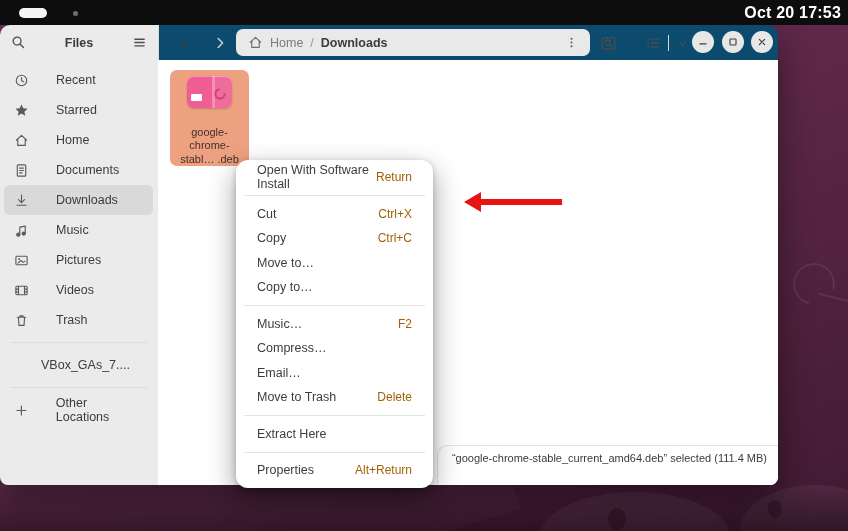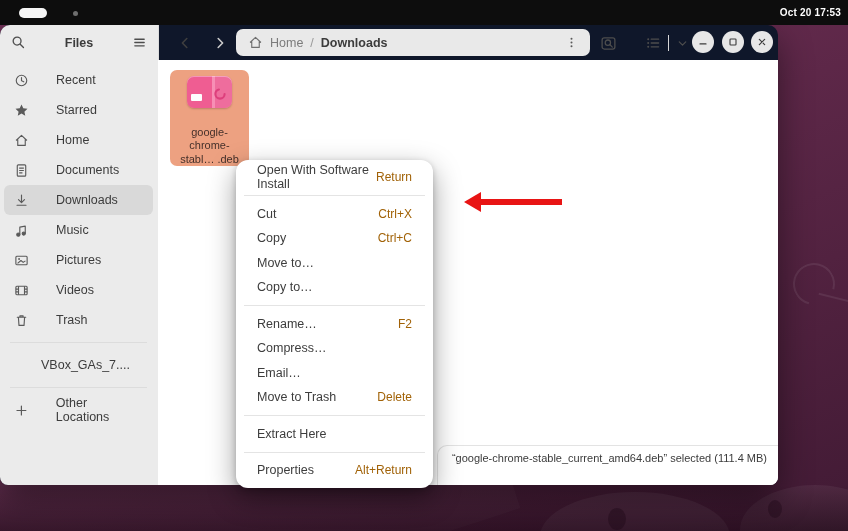--- a/index.html
+++ b/index.html
@@ -21,25 +21,25 @@
     background:rgba(255,255,255,0.06);}
   .wall-dot{position:absolute;width:18px;height:22px;border-radius:50%;background:rgba(40,10,30,0.45);}
   .wall-dark{position:absolute;left:0;bottom:0;width:100%;height:46px;
     background:linear-gradient(180deg,rgba(0,0,0,0) 0%,rgba(20,5,15,0.5) 100%);}
 
   
   .topbar{position:absolute;left:0;top:0;width:848px;height:25px;background:#0d0d0d;z-index:20;}
   .ws-pill{position:absolute;left:19px;top:8px;width:28px;height:10px;border-radius:5px;background:#f5f5f5;}
   .ws-dot{position:absolute;left:73px;top:11px;width:5px;height:5px;border-radius:50%;background:#6e6e6e;}
   .clock{position:absolute;right:7px;top:0;height:25px;display:flex;align-items:center;
-    color:#ffffff;font-size:10px;font-weight:700;letter-spacing:.2px;}
+    color:#ffffff;font-size:16px;font-weight:700;letter-spacing:.2px;}
 
   
   .window{position:absolute;left:0;top:25px;width:778px;height:460px;z-index:10;
-    background:#0f172a;border-radius:10px 10px 8px 8px;
+    background:#0c4a6e;border-radius:10px 10px 8px 8px;
     box-shadow:0 14px 34px rgba(0,0,0,0.45);}
 
   
   .sidebar{position:absolute;left:0;top:0;bottom:0;width:158px;background:#ebebeb;
     border-right:1px solid #dcdcdc;border-radius:10px 0 0 8px;}
   .sb-header{position:absolute;left:0;top:0;width:100%;height:35px;display:flex;align-items:center;}
   .sb-search{position:absolute;left:11px;top:10px;}
   .sb-title{width:100%;text-align:center;font-size:12.5px;font-weight:700;color:#3c3c3c;}
   .sb-burger{position:absolute;right:11px;top:10px;}
   .sb-list{position:absolute;left:4px;right:5px;top:40px;}
@@ -337,21 +337,21 @@
     <div class="mi">
       <span class="lbl">Move to…</span>
       <span class="sc"></span>
     </div>
     <div class="mi">
       <span class="lbl">Copy to…</span>
       <span class="sc"></span>
     </div>
     <div class="msep"></div>
     <div class="mi">
-      <span class="lbl">Rename…</span>
+      <span class="lbl">Music…</span>
       <span class="sc">F2</span>
     </div>
     <div class="mi">
       <span class="lbl">Compress…</span>
       <span class="sc"></span>
     </div>
     <div class="mi">
       <span class="lbl">Email…</span>
       <span class="sc"></span>
     </div>

